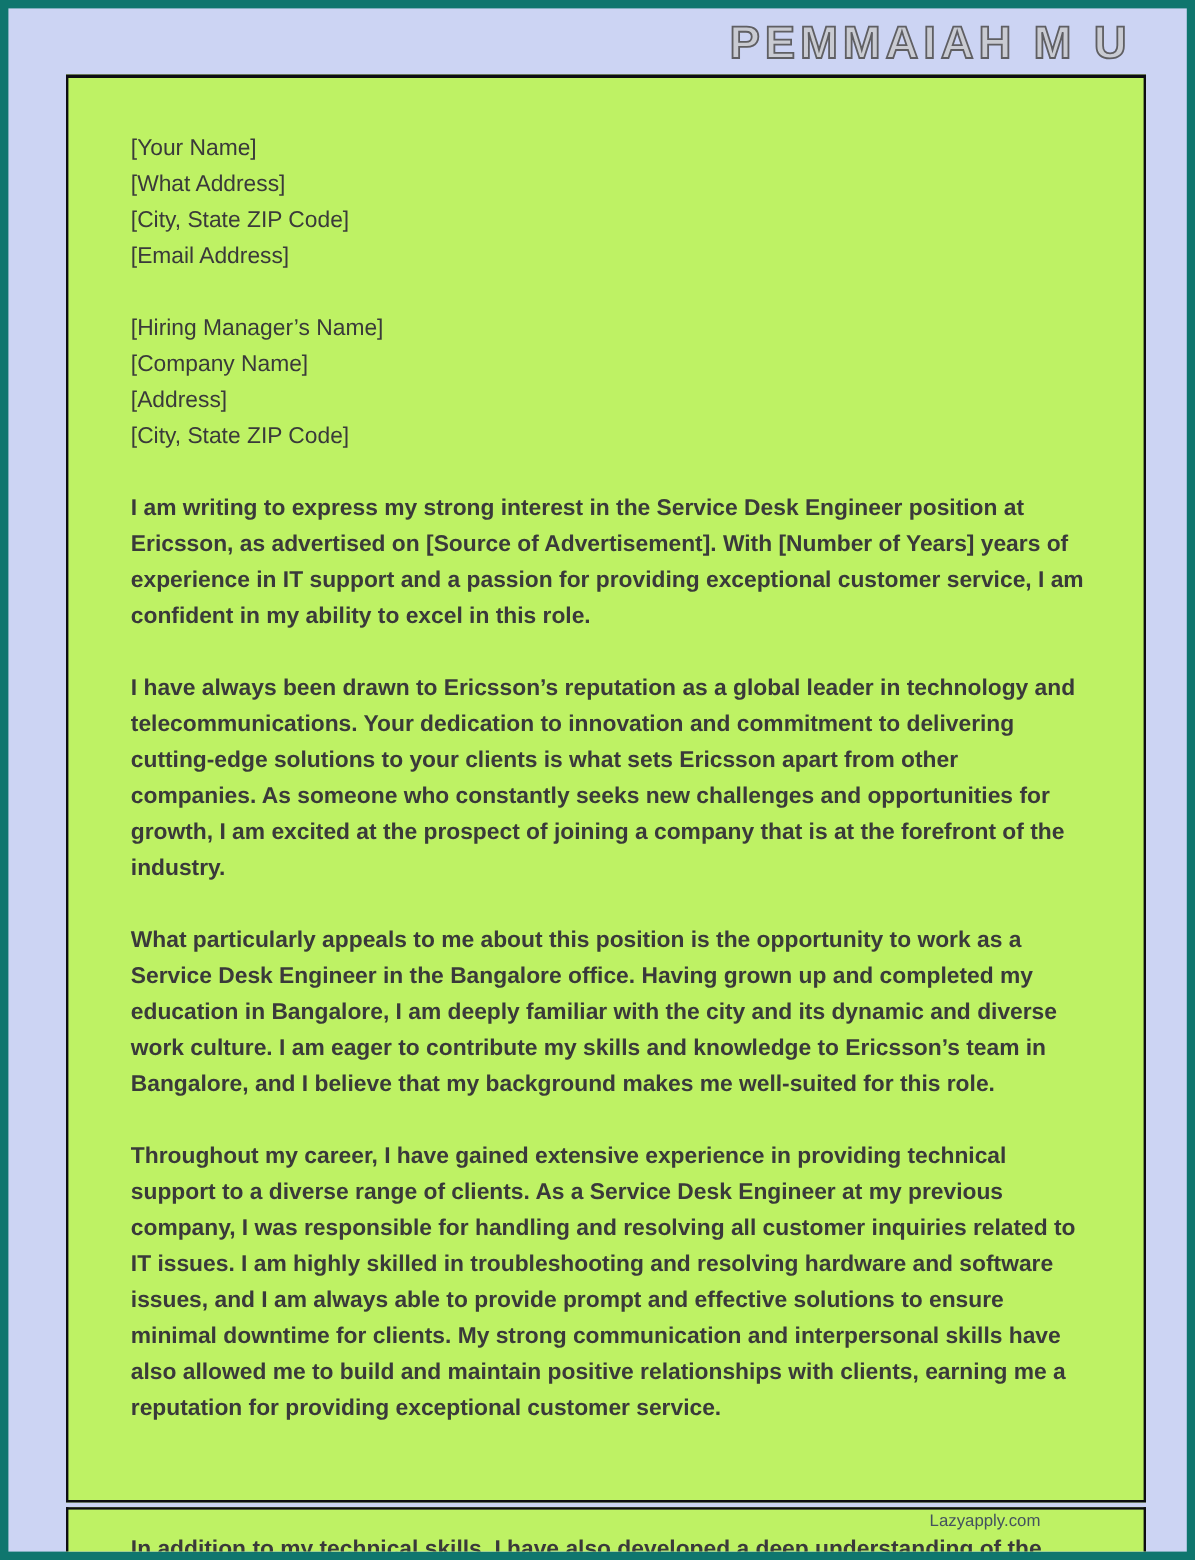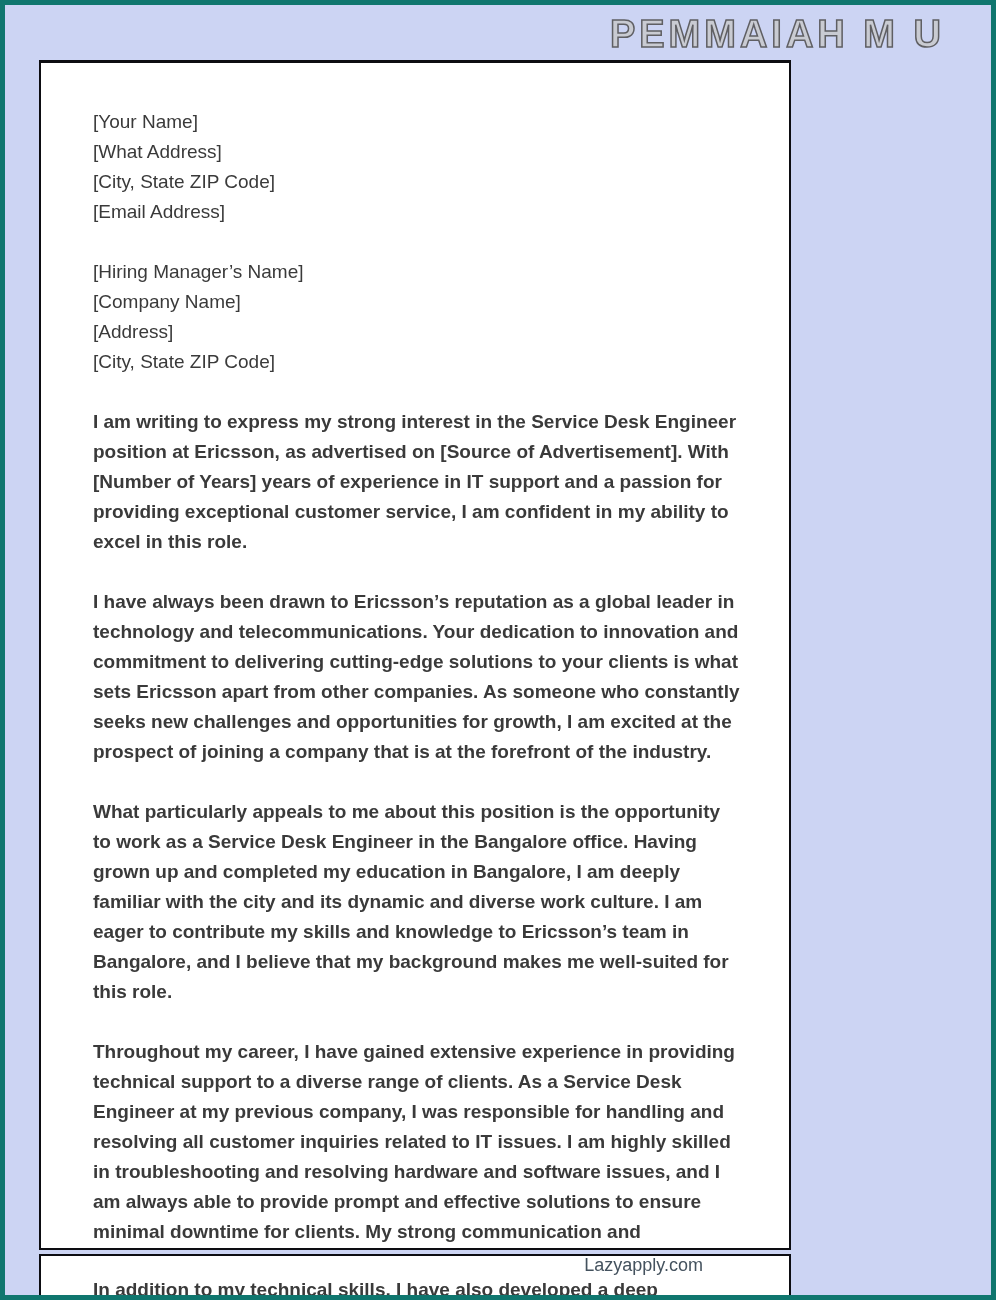--- a/index.html
+++ b/index.html
@@ -4,42 +4,42 @@
 <style>
   * { margin: 0; padding: 0; box-sizing: border-box; }
   html, body { width: 996px; height: 1300px; }
   body { font-family: "Liberation Sans", sans-serif; }
 
   .screen {
     position: relative;
     width: 996px;
     height: 1300px;
     background: #ccd4f3;
-    border: 5px solid #0f766e;
+    border: 7px solid #0f766e;
     overflow: hidden;
   }
 
   .brand {
     position: absolute;
     top: 8px;
     right: 46px;
     font-size: 38px;
     font-weight: 600;
     letter-spacing: 4px;
     color: #c9cbd2;
     -webkit-text-stroke: 1.5px #5f5f63;
     font-family: "Liberation Sans", sans-serif;
     white-space: nowrap;
   }
 
   .page {
     position: absolute;
-    left: 34px;
-    width: 752px;
-    background: #ffffff;
+    left: 48px;
+    width: 900px;
+    background: #bef264;
     border: 2px solid #0d0d12;
     color: #3a3a3a;
     font-size: 19px;
     line-height: 30px;
   }
 
   .page1 {
     top: 55px;
     height: 1190px;
     border-top-width: 3px;
@@ -55,21 +55,21 @@
     overflow: hidden;
   }
 
   .block { margin-bottom: 30px; }
   .line { height: 30px; }
 
   .para { margin-bottom: 30px; font-weight: bold; }
 
   .watermark {
     text-align: right;
-    font-size: 18px;
+    font-size: 14px;
     line-height: 16px;
     color: #44525e;
     padding-top: 1px;
     padding-right: 40px;
   }
 
   .page2 .para { margin-top: 2px; margin-bottom: 0; }
 </style>
 </head>
 <body>

